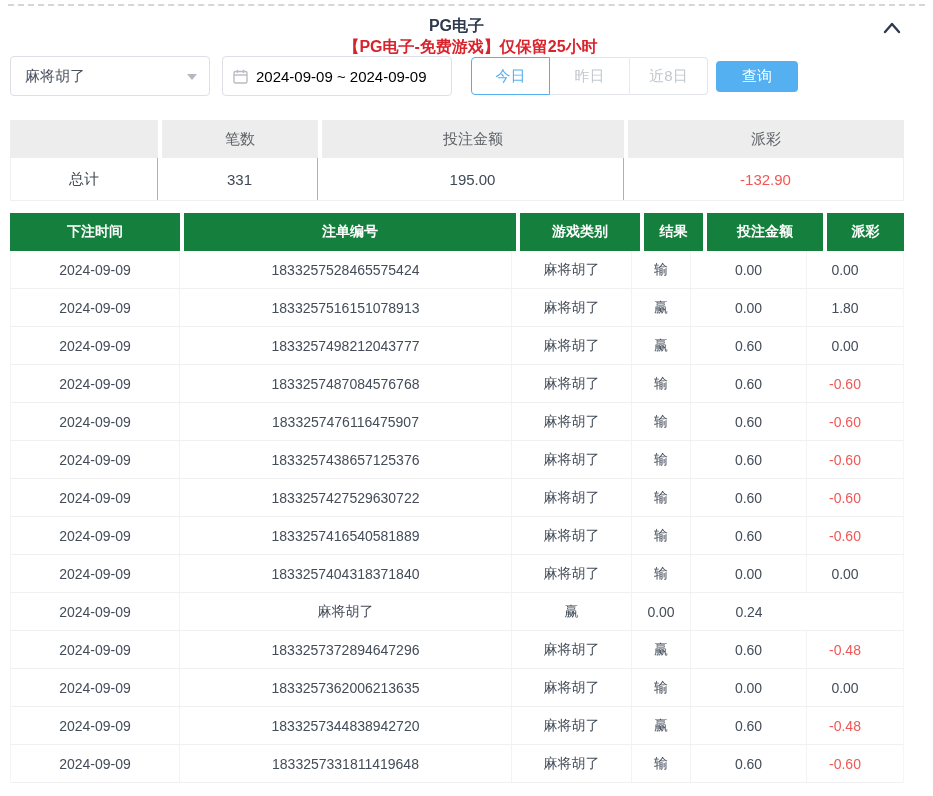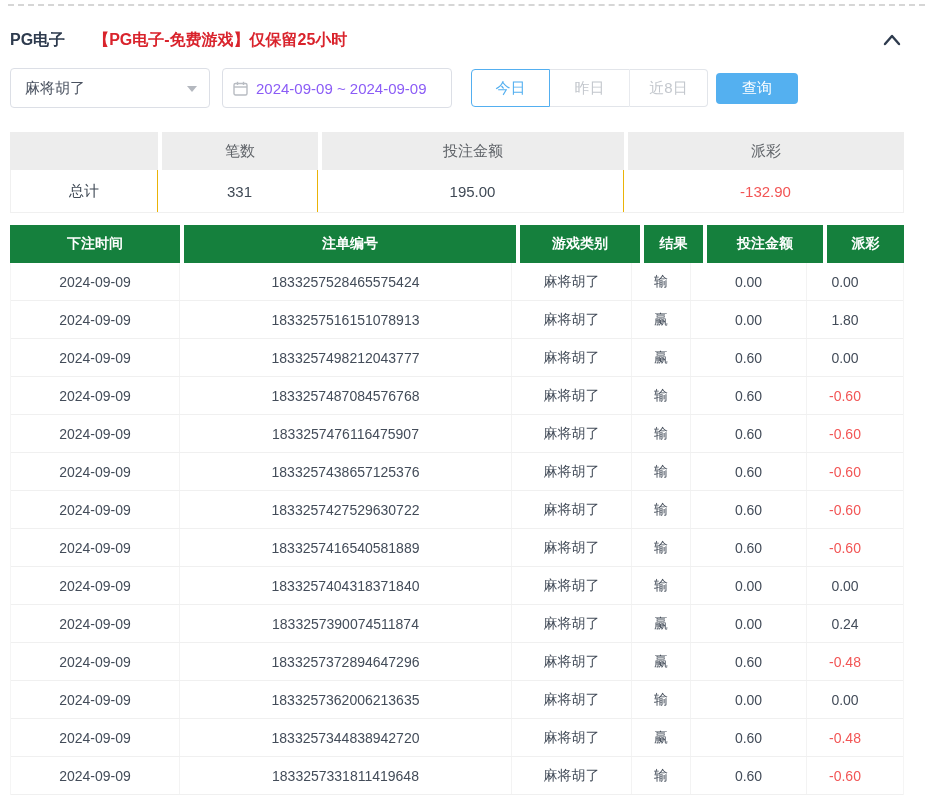--- a/index.html
+++ b/index.html
@@ -3,37 +3,37 @@
 <meta charset="utf-8">
 <style>
   * { margin:0; padding:0; box-sizing:border-box; }
   html,body { width:933px; height:796px; overflow:hidden; background:#fff;
     font-family:"Liberation Sans","DejaVu Sans",sans-serif; }
   .page { width:933px; height:796px; position:relative; }
 
   .top-dashed { margin:4px 8px 0 8px; border-top:2px dashed #d6d6d6; height:0; }
 
   
-  .title-row { display:flex; align-items:center; margin:22px 30px 0 10px; height:24px; position:relative; }
+  .title-row { display:flex; align-items:center; margin:10px 30px 0 10px; height:24px; position:relative;flex-direction:column; }
   .title-main { font-size:16px; font-weight:bold; color:#2e3b4e; }
   .title-sub  { font-size:16px; font-weight:bold; color:#d9232c; margin-left:28px; }
   .collapse-btn { position:absolute; right:0; top:1px; width:22px; height:22px; cursor:pointer;
     display:flex; align-items:center; justify-content:center; }
 
   
   .filter-row { display:flex; align-items:center; margin:16px 0 0 10px; height:40px; }
   .select-box { width:200px; height:40px; border:1px solid #dcdfe6; border-radius:4px;
     display:flex; align-items:center; padding:0 30px 0 14px; position:relative; cursor:pointer; }
   .select-box .sel-text { font-size:15px; color:#4a5260; }
   .caret-down { position:absolute; right:12px; top:17px; width:0; height:0;
     border-left:5px solid transparent; border-right:5px solid transparent; border-top:6px solid #b4b8bf; }
   .date-box { width:230px; height:40px; border:1px solid #dcdfe6; border-radius:4px; margin-left:12px;
     display:flex; align-items:center; padding:0 10px; cursor:pointer; }
   .date-box .cal { margin-right:8px; flex:none; display:flex; }
-  .date-box .date-text { font-size:15px; color:#8b5cf6; white-space:nowrap; }
+  .date-box .date-text { font-size:15px; color:#000000; white-space:nowrap; }
 
   .seg-group { display:flex; margin-left:6px; height:38px;padding-left:13px; }
   .seg { width:79px; height:38px; display:flex; align-items:center; justify-content:center;
     font-size:15px; cursor:pointer; background:#fff; }
   .seg.active { border:1px solid #53aff0; color:#53aff0; border-radius:4px 0 0 4px; }
   .seg.mid { border-top:1px solid #e2e5ea; border-bottom:1px solid #e2e5ea; color:#c3c7cd; }
   .seg.last { border:1px solid #e2e5ea; border-left:1px solid #e8eaee; color:#c3c7cd; border-radius:0 4px 4px 0; }
 
   .query-btn { width:82px; height:31px; margin-left:8px; background:#54b0f0; border:none; border-radius:4px;
     color:#fff; font-size:15px; cursor:pointer; display:flex; align-items:center; justify-content:center; }
@@ -210,21 +210,20 @@
     <div class="td">2024-09-09</div>
     <div class="td">1833257404318371840</div>
     <div class="td">麻将胡了</div>
     <div class="td">输</div>
     <div class="td">0.00</div>
     <div class="td">0.00</div>
   </div>
 
   <div class="tr">
     <div class="td">2024-09-09</div>
-    <div class="td">1833257390074511874</div>
     <div class="td">麻将胡了</div>
     <div class="td">赢</div>
     <div class="td">0.00</div>
     <div class="td">0.24</div>
   </div>
 
   <div class="tr">
     <div class="td">2024-09-09</div>
     <div class="td">1833257372894647296</div>
     <div class="td">麻将胡了</div>

